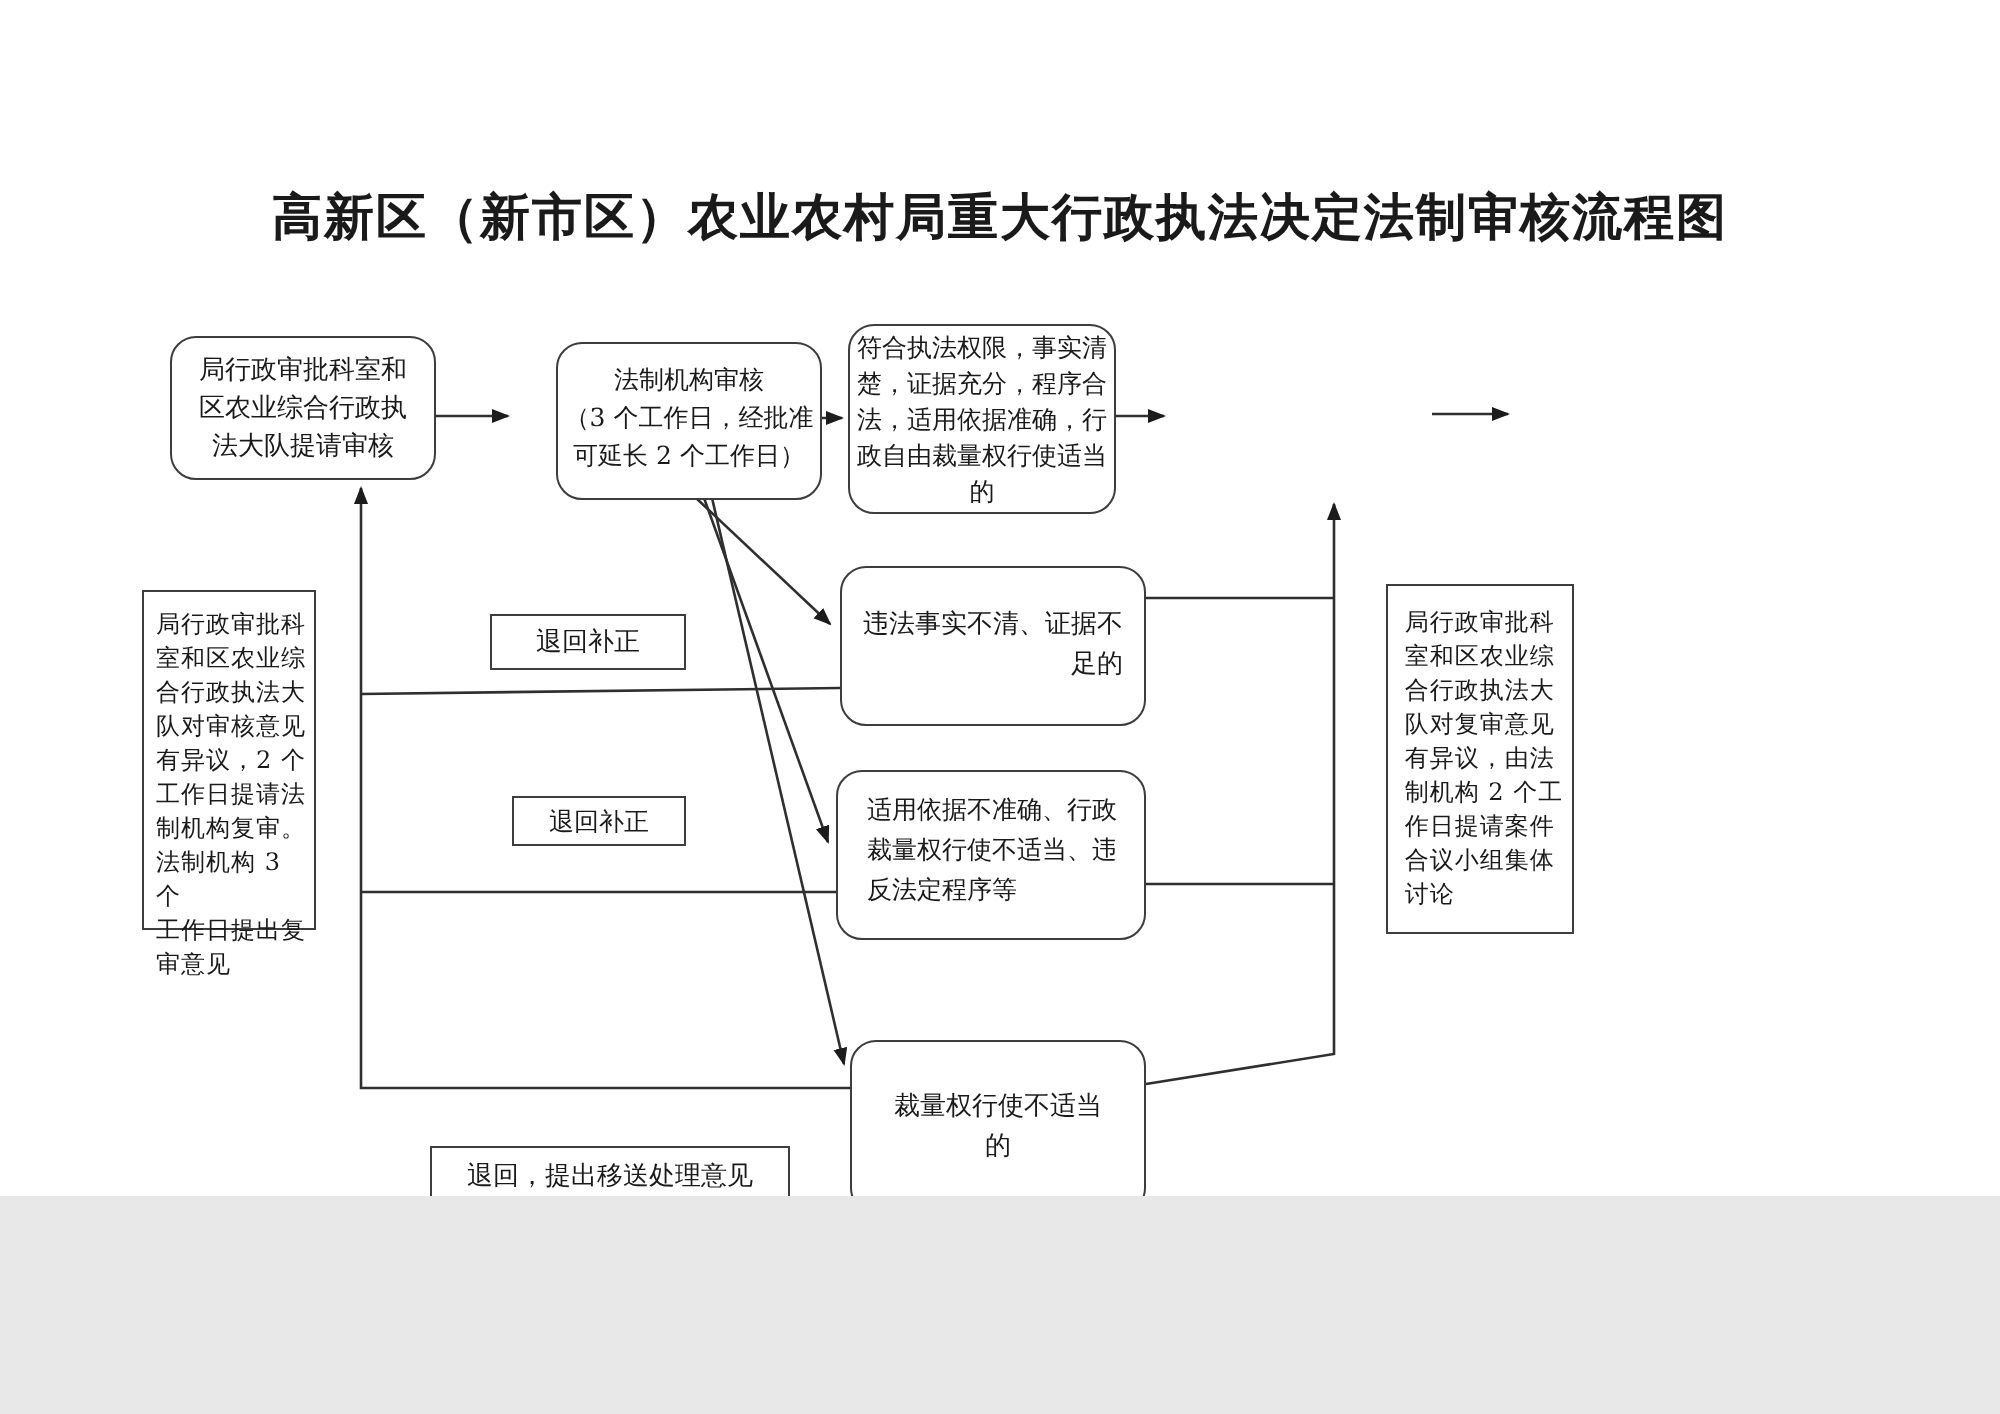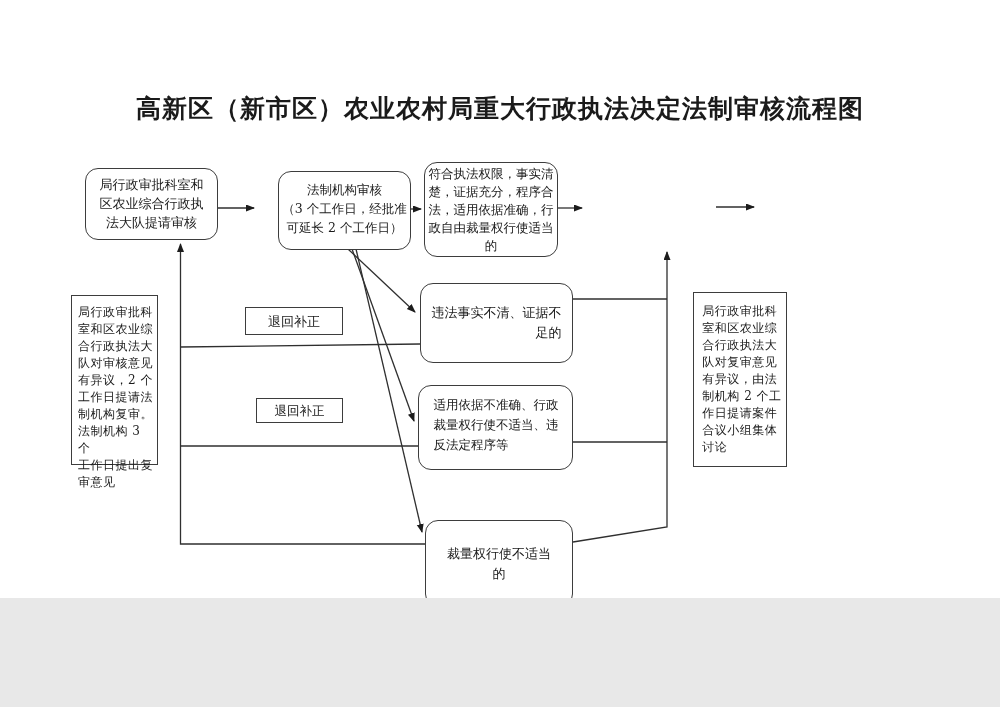--- a/index.html
+++ b/index.html
@@ -137,20 +137,21 @@
 有异议，由法
 制机构 2 个工
 作日提请案件
 合议小组集体
 讨论</div>
 
   <div class="rect" id="label-return-1">退回补正</div>
 
   <div class="rect" id="label-return-2">退回补正</div>
 
+  <div class="rect" id="label-return-transfer">退回，提出移送处理意见</div>
 
   <div class="node" id="node-unclear-facts">违法事实不清、证据不
 足的</div>
 
   <div class="node" id="node-improper-basis">适用依据不准确、行政
 裁量权行使不适当、违
 反法定程序等</div>
 
   <div class="node" id="node-beyond-authority">裁量权行使不适当
 的</div>

